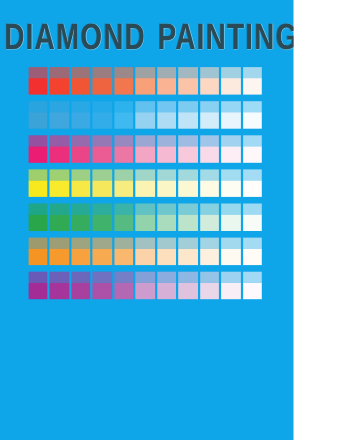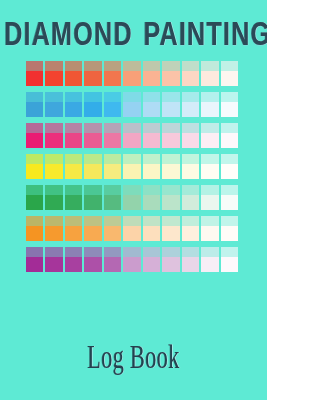--- a/index.html
+++ b/index.html
@@ -99,21 +99,21 @@
     transform-origin: center top;
     white-space: nowrap;
     text-shadow:
       1px 0 0 rgba(205,236,243,0.75),
       -0.5px 0 0 rgba(20,45,58,0.5);
   }
 </style>
 </head>
 <body>
 
-<div id="cover" style="background: #5eead4;">
+<div id="cover" style="background: #0ea5e9;">
 
   <div id="title-block">
     <div id="book-title" style="color: rgb(43, 74, 87);"><span class="w1">DIAMOND</span><span class="w2">PAINTING</span></div>
   </div>
 
   <div id="palette">
       <div class="swatch-row">
         <div class="swatch">
           <div class="band-top" style="background: rgb(242, 48, 48);"></div>
           <div class="band-bottom" style="background: rgb(242, 48, 48);"></div>
@@ -430,17 +430,14 @@
           <div class="band-top" style="background: rgb(247, 238, 246);"></div>
           <div class="band-bottom" style="background: rgb(247, 238, 246);"></div>
         </div>
         <div class="swatch">
           <div class="band-top" style="background: rgb(253, 249, 252);"></div>
           <div class="band-bottom" style="background: rgb(253, 249, 252);"></div>
         </div>
       </div>
     </div>
 
-  <div id="subtitle-block">
-    <div id="book-subtitle" style="color: rgb(35, 66, 79);">Log Book</div>
-  </div>
 
 </div>
 
 </body></html>

